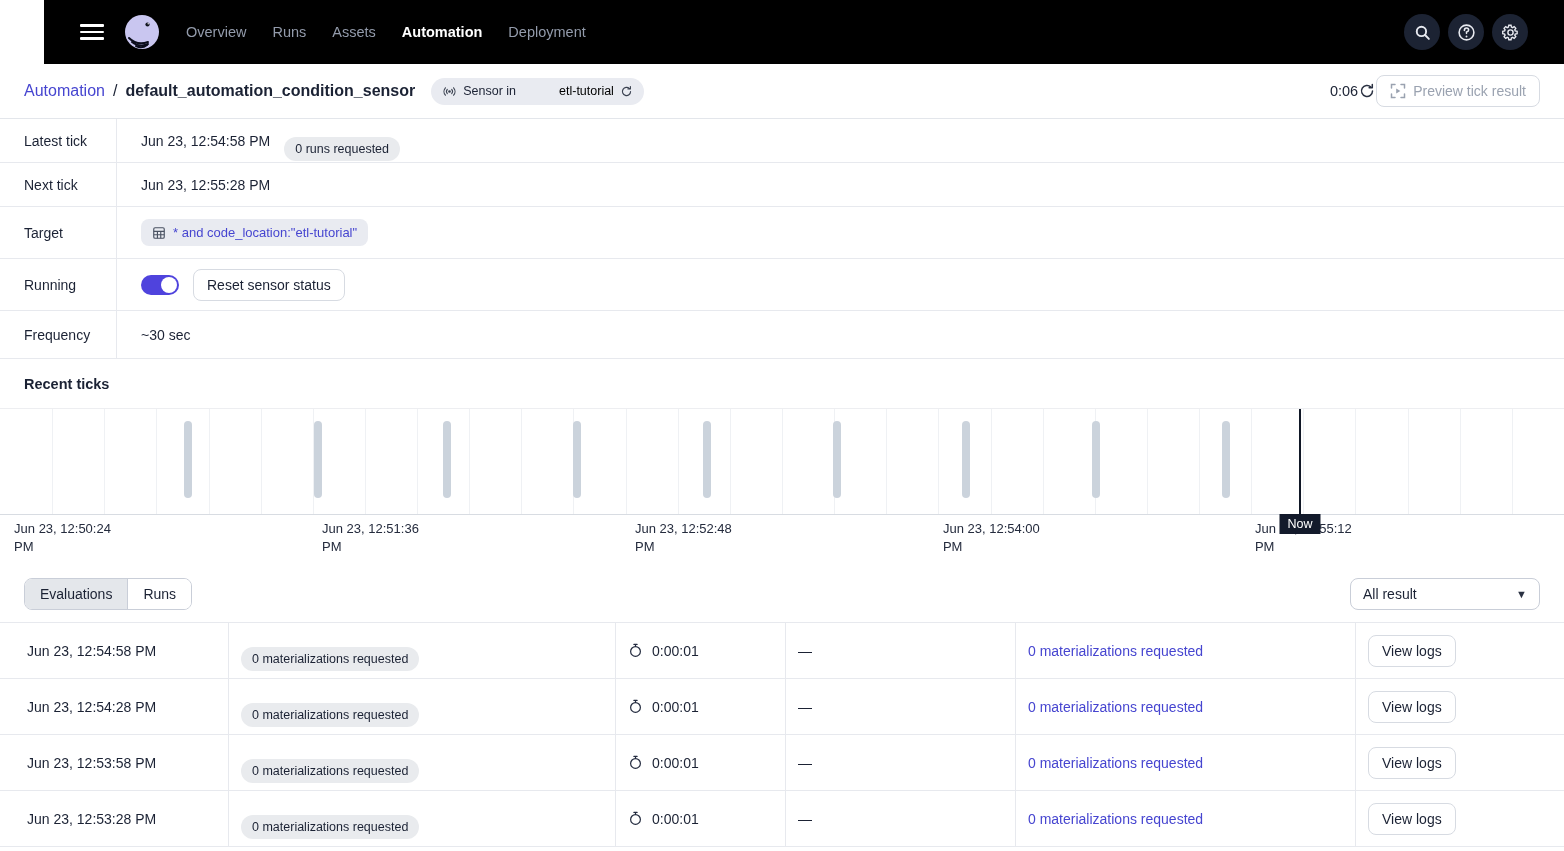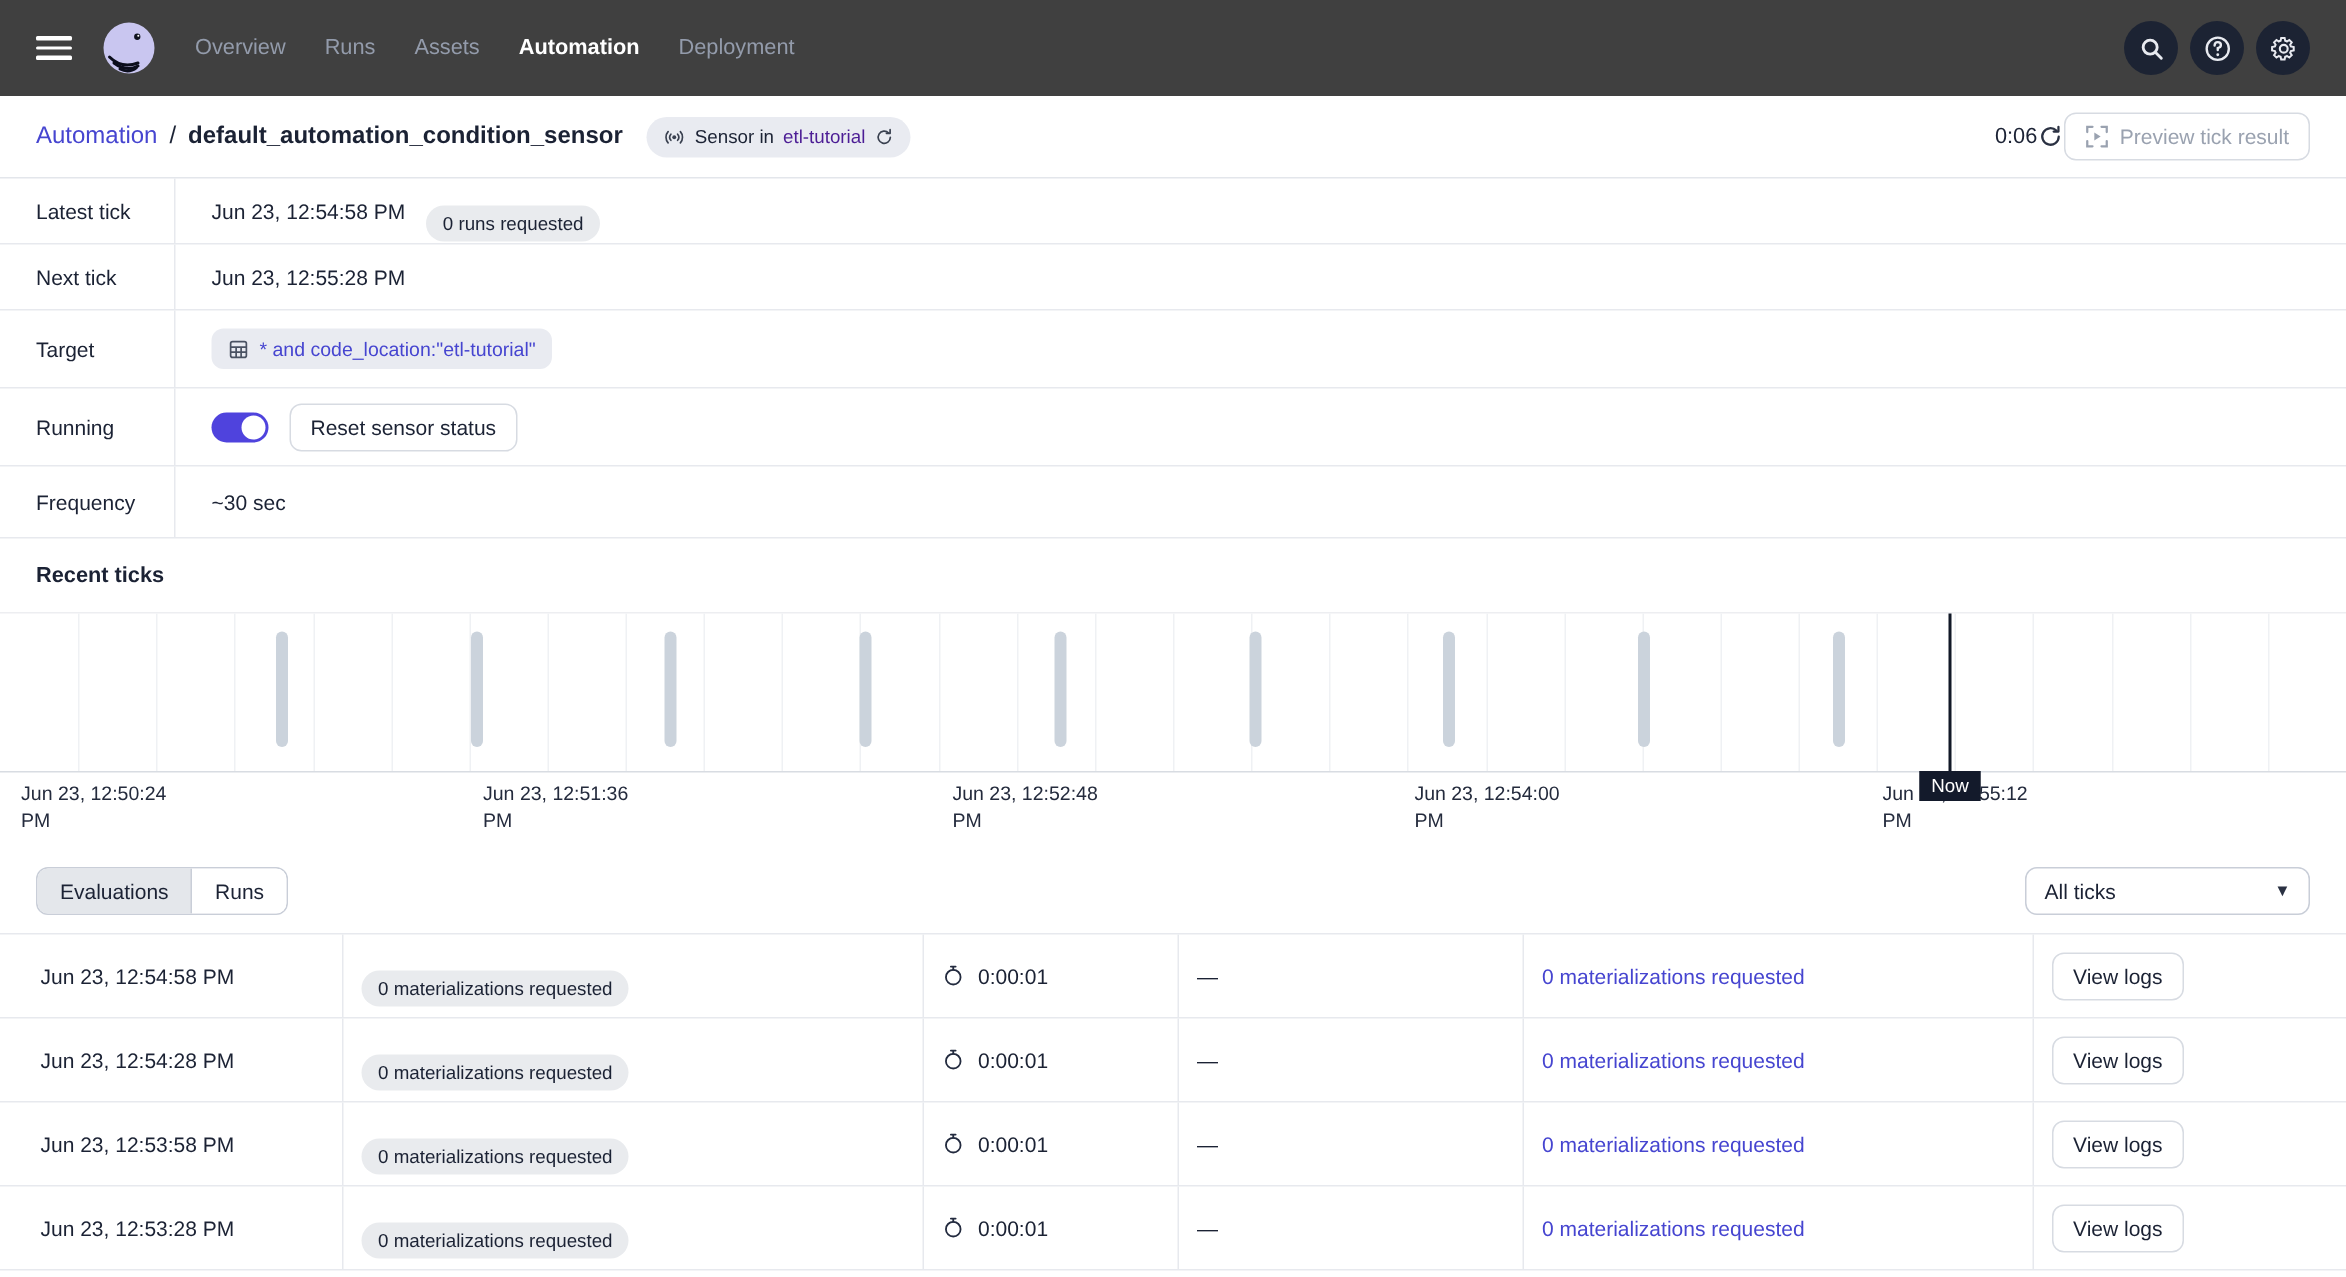--- a/index.html
+++ b/index.html
@@ -2,36 +2,36 @@
 <html><head>
 <meta charset="utf-8">
 <style>
   * { box-sizing: border-box; }
   html,body { margin:0; padding:0; }
   body {
     width:1564px; height:851px; overflow:hidden; background:#fff;
     font-family:"Liberation Sans", sans-serif; color:#1B2234; position:relative;
   }
   
-  .topnav { height:64px; background:#404040; display:flex; align-items:center; padding:0 24px; }
+  .topnav { height:64px; background:#000000; display:flex; align-items:center; padding:0 36px;margin-left:44px; }
   .hamburger { width:24px; height:24px; display:flex; flex-direction:column; justify-content:center; gap:4px; cursor:pointer; }
   .hamburger span { display:block; height:2.5px; background:#fff; border-radius:1px; }
   .logo-wrap { margin-left:18px; width:40px; height:40px; }
   .nav-links { display:flex; gap:26px; margin-left:24px; }
   .nav-link { font-size:14.5px; color:#939BAB; cursor:pointer; }
   .nav-link.active { color:#fff; font-weight:700; }
   .nav-actions { margin-left:auto; display:flex; gap:8px; }
   .icon-circle { width:36px; height:36px; border-radius:50%; background:#1C2333; display:flex; align-items:center; justify-content:center; color:#E8EAF0; cursor:pointer; }
   
   .pageheader { height:55px; display:flex; align-items:center; padding:0 24px; border-bottom:1px solid #E3E6EB; background:#fff; }
   .crumb-root { color:#4645D0; font-size:16px; cursor:pointer; }
   .crumb-sep { margin:0 8px; font-size:16px; color:#1B2234; }
   .crumb-title { font-size:16px; font-weight:700; color:#1B2234; }
   .sensor-badge { margin-left:16px; display:flex; align-items:center; gap:6px; background:#E9EBF1; border-radius:14px; height:27px; padding:0 11px; font-size:12.5px; color:#1B2234; }
-  .sensor-badge .link { color:#4c1d95; cursor:pointer; }
+  .sensor-badge .link { color:#000000; cursor:pointer;margin-left:37px; }
   .sensor-badge svg { color:#3A4150; }
   .header-right { margin-left:auto; display:flex; align-items:center; gap:1px; }
   .timer { font-size:14.5px; color:#1B2234; }
   .refresh-btn { color:#2A3142; display:flex; cursor:pointer; }
   .btn { display:inline-flex; align-items:center; gap:7px; height:32px; padding:0 13px; background:#fff; border:1px solid #D7DBE2; border-radius:8px; font-size:14px; color:#1B2234; cursor:pointer; font-family:inherit; }
   .btn.disabled { color:#9AA2B0; cursor:default; }
   
   .detail-row { display:flex; border-bottom:1px solid #E7E9EE; }
   .detail-row.h44 { height:44px; } .detail-row.h52 { height:52px; } .detail-row.h48 { height:48px; }
   .detail-label { width:117px; flex:none; border-right:1px solid #E7E9EE; display:flex; align-items:center; padding-left:24px; font-size:14px; color:#1B2234; }
@@ -259,21 +259,21 @@
     </div>
     <div class="now-badge" style="left: 83.12%;">Now</div>
   </div>
 
 <div class="tabsrow">
   <div class="seg">
     <button class="seg-btn active">Evaluations</button>
     <button class="seg-btn">Runs</button>
   </div>
   <div class="filter-select">
-    <span>All ticks</span>
+    <span>All result</span>
     <span class="caret">▼</span>
   </div>
 </div>
 
 <div class="ticks-table">
   <div class="trow">
     <div>Jun 23, 12:54:58 PM</div>
     <div>
         <span class="badge-gray">0 materializations requested</span>
       </div>

